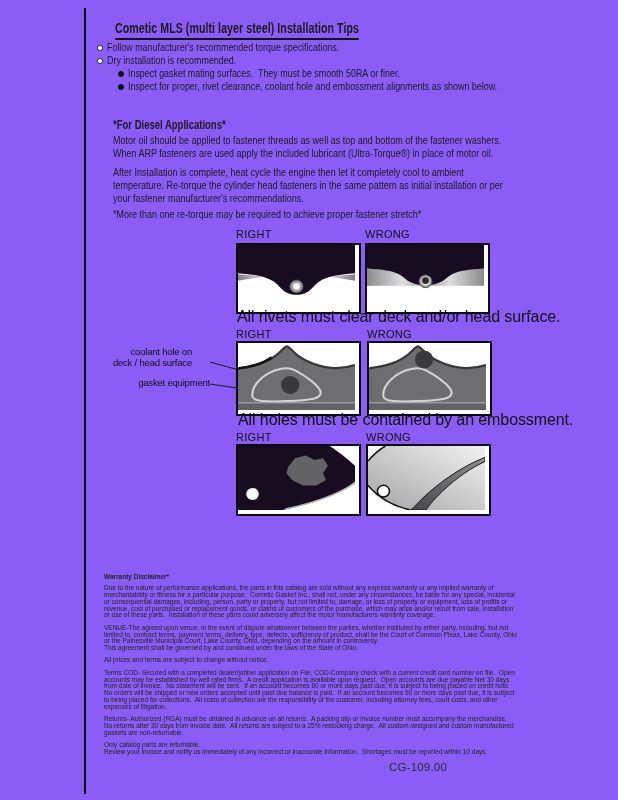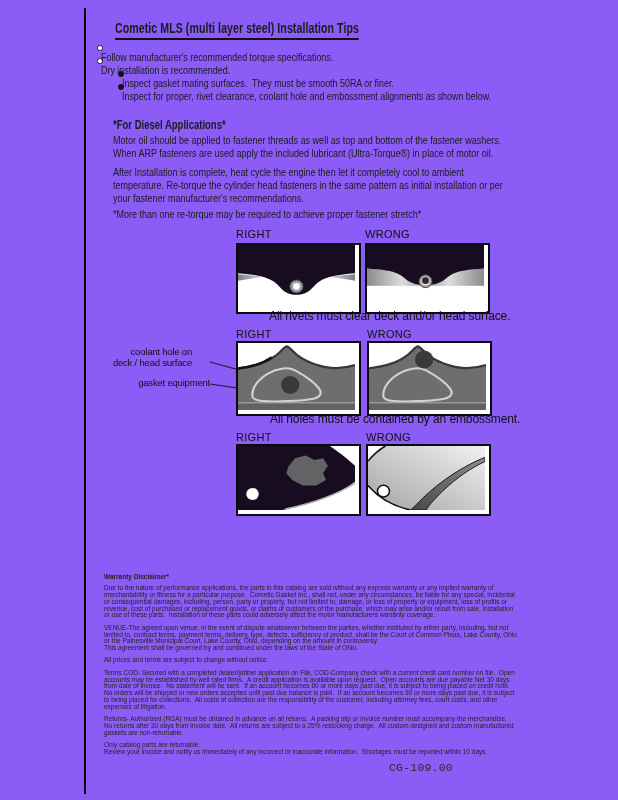--- a/index.html
+++ b/index.html
@@ -4,41 +4,41 @@
 <style>
   html,body{margin:0;padding:0;background:#fff;}
   .page{position:relative;width:618px;height:800px;background:#8b5cf6;
         font-family:"Liberation Sans",sans-serif;color:#1b1b1b;overflow:hidden;}
   .abs{position:absolute;}
   .vrule{left:84px;top:8px;width:2px;height:786px;background:#000;}
   .title{left:115px;top:20px;font-size:14.5px;font-weight:bold;letter-spacing:.1px;
          border-bottom:2px solid #111;padding-bottom:2px;white-space:nowrap;
          transform:scaleX(.73);transform-origin:0 0;}
   .bullets{left:97px;top:41px;}
-  .b-row{display:flex;align-items:flex-start;height:13px;flex-direction:column;}
+  .b-row{display:flex;align-items:flex-start;height:13px;}
   .b-marker{width:3.5px;height:3.5px;border:1px solid #222;border-radius:50%;
             margin-top:4px;flex:none;background:#fff;}
   .b-sub{margin-left:21px;}
   .b-sub .b-marker{background:#111;border-color:#111;}
   .b-text{font-size:10px;line-height:13px;margin-left:4px;white-space:pre;
           transform:scaleX(.89);transform-origin:0 0;}
   .diesel-h{left:113px;top:118px;font-size:12.5px;font-weight:bold;white-space:nowrap;
             transform:scaleX(.76);transform-origin:0 0;}
   .para{left:113px;width:436px;font-size:10px;line-height:13px;
         transform:scaleX(.9);transform-origin:0 0;}
   .nowrap{white-space:nowrap;}
   .dg-label{width:121px;text-align:left;font-size:11px;letter-spacing:.3px;color:#111;}
   .panel{width:121px;border:2px solid #0b0b0b;box-sizing:content-box;background:#fff;}
   .panel svg{display:block;}
-  .caption{font-size:12px;letter-spacing:-.1px;color:#111;white-space:nowrap;line-height:11px;margin-left:32px;}
+  .caption{font-size:16px;letter-spacing:-.1px;color:#111;white-space:nowrap;line-height:11px;}
   .side-label{font-size:9.5px;letter-spacing:-.2px;color:#111;white-space:nowrap;text-align:right;}
   .legal{left:104px;top:574px;width:414px;font-size:6.5px;line-height:6.8px;color:#242424;}
   .legal p{margin:0 0 5.5px 0;white-space:pre-wrap;}
   .legal .lh{font-weight:bold;margin:0 0 4.5px 0;}
-  .footer{left:389px;top:761px;font-size:11.5px;letter-spacing:.2px;color:#2b2b2b;font-family:Liberation Mono, monospace;}
+  .footer{left:389px;top:761px;font-size:11.5px;letter-spacing:.2px;color:#2b2b2b;}
 </style>
 </head>
 <body>
 
 <div class="page">
 
   <div class="abs vrule"></div>
 
   <div class="abs title">Cometic MLS (multi layer steel) Installation Tips</div>
 

